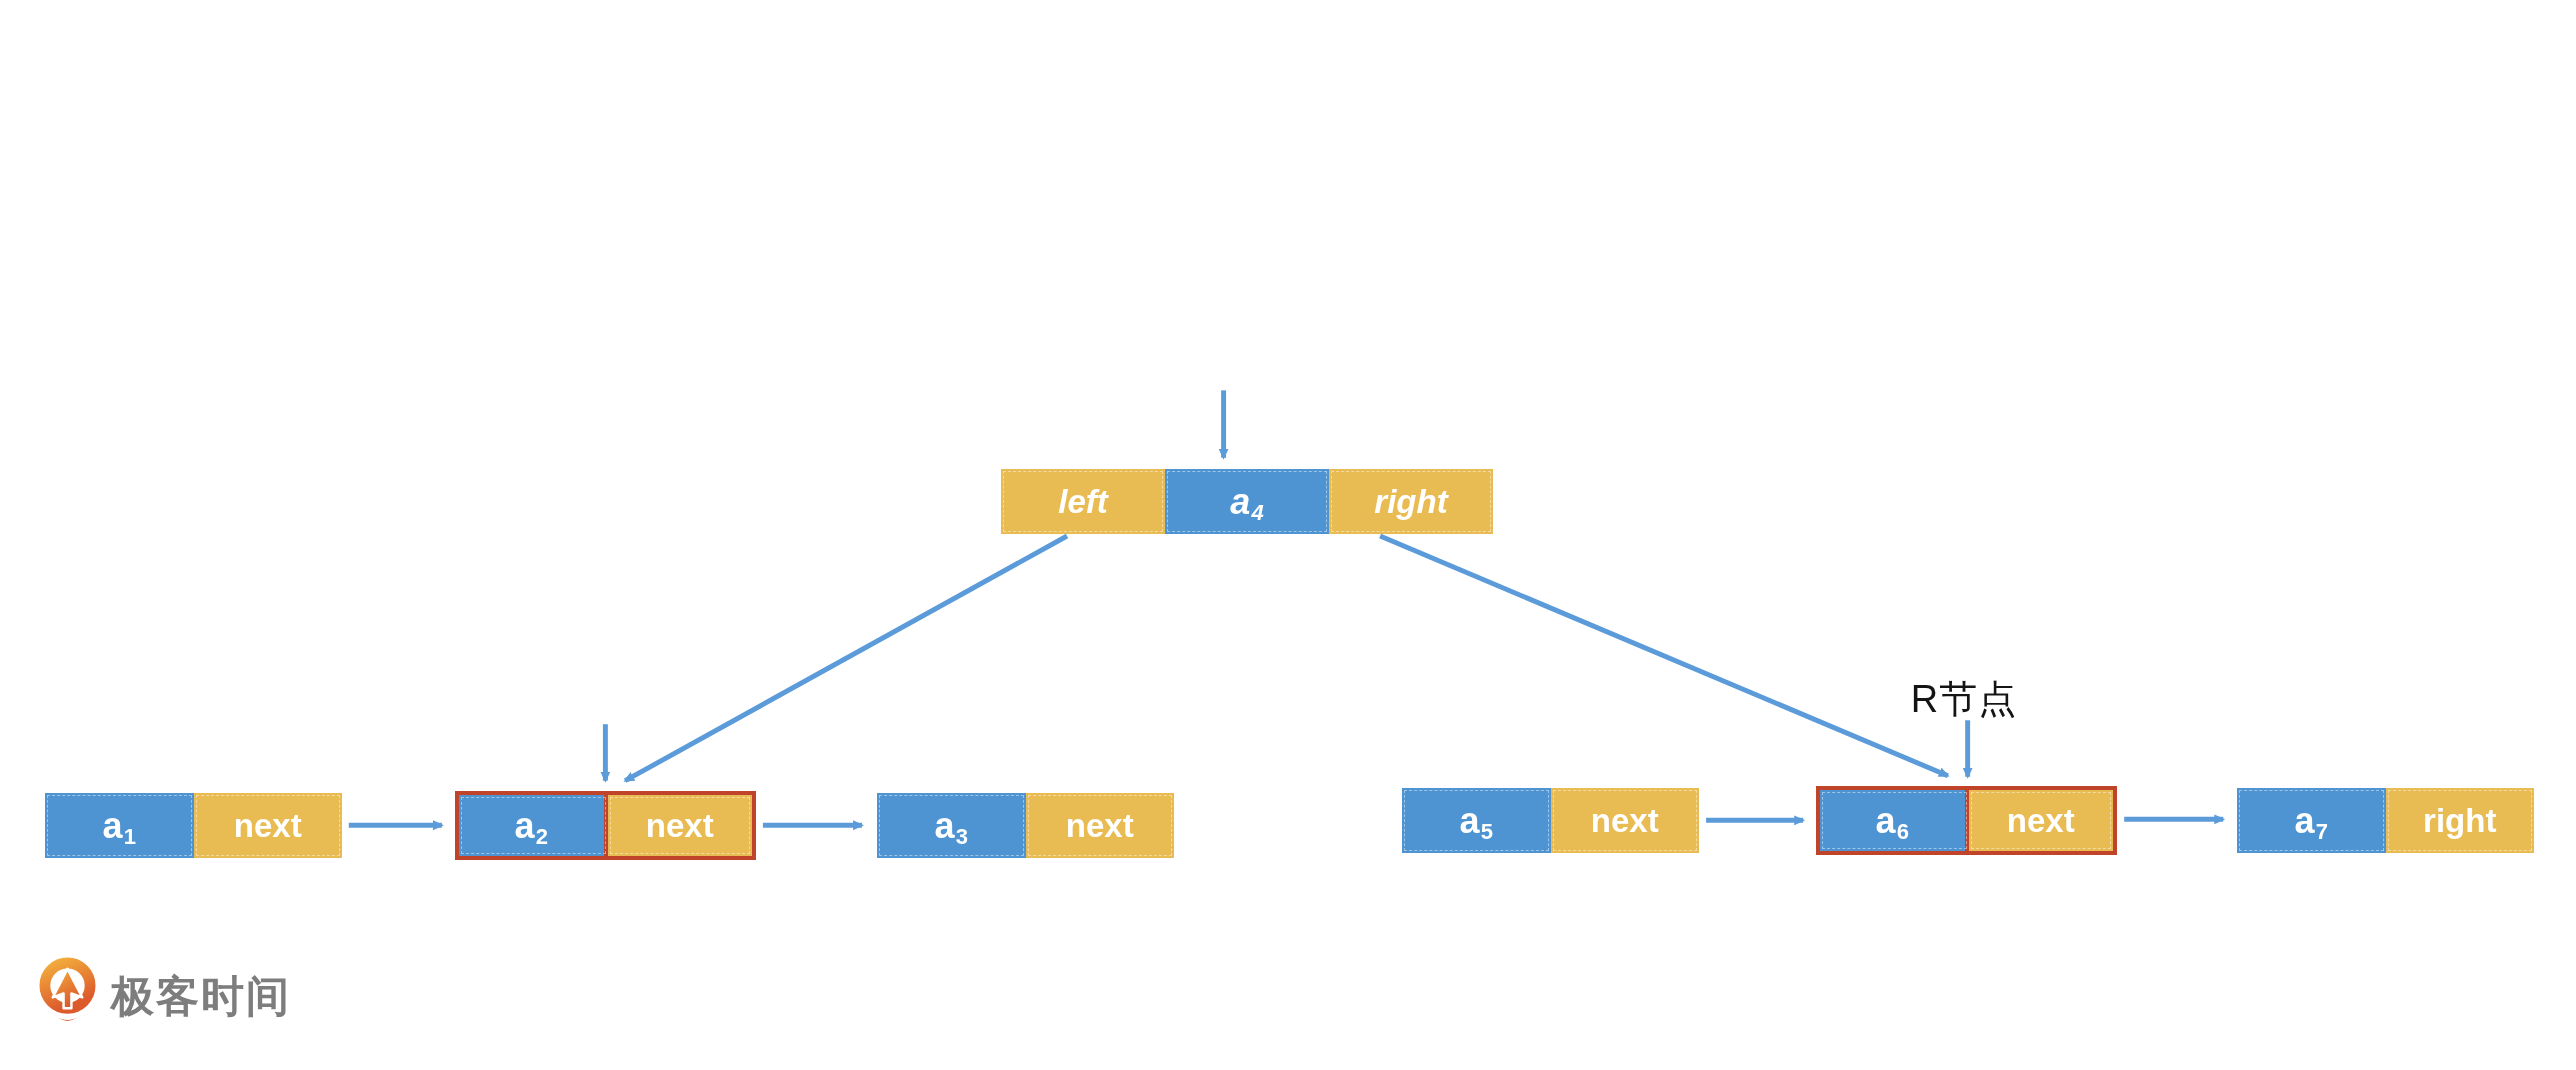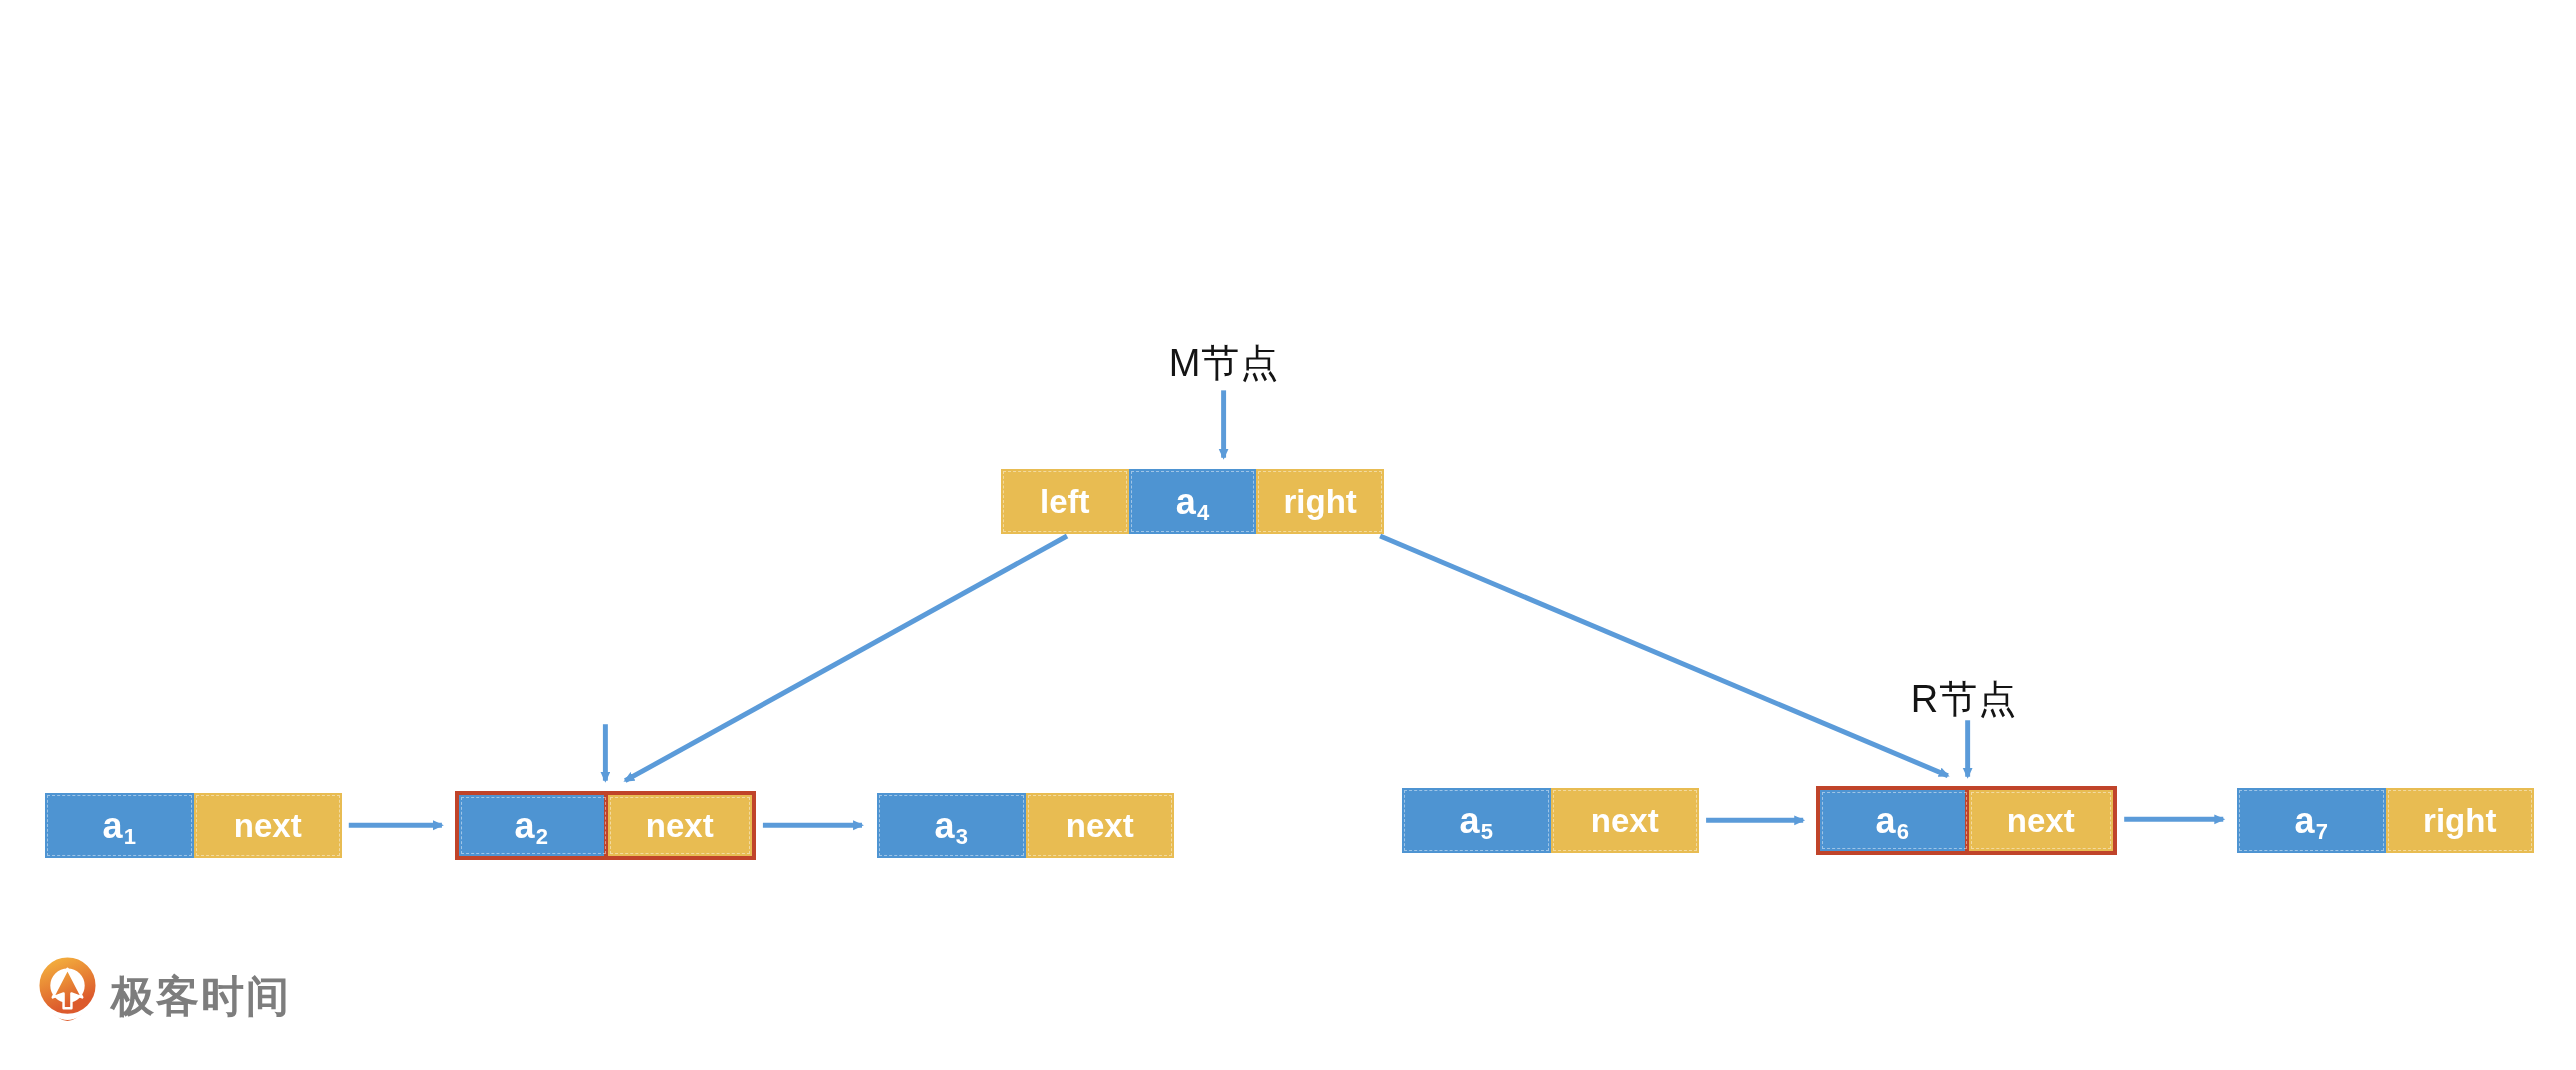--- a/index.html
+++ b/index.html
@@ -16,21 +16,21 @@
     color:#ffffff;font-weight:bold;font-size:33px;
     outline:1px dashed rgba(255,255,255,.45);outline-offset:-3px;
   }
   .cell.blue{background:#4E94D2;}
   .cell.yellow{background:#E8BC52;}
   .node.highlight{width:293px;height:61px;border:4px solid #C0442A;}
   .node.highlight .cell:first-child{border-right:4px solid #C0442A;}
   .val{display:flex;align-items:baseline;font-size:36px;}
   .val sub{font-size:22px;line-height:0;transform:translateY(6px);margin-left:1px;}
 
-  .tree-node{position:absolute;left:1001px;top:469px;width:383px;height:65px;display:flex;}
+  .tree-node{position:absolute;left:1001px;top:469px;width:492px;height:65px;display:flex;font-style:italic;}
   .tree-node .cell{flex:1;}
 
   
   .anno{
     position:absolute;width:238px;text-align:center;
     font-size:38px;color:#141414;letter-spacing:1px;
   }
 
   
   svg.overlay{position:absolute;left:0;top:0;pointer-events:none;z-index:5;}
@@ -40,21 +40,20 @@
   .logo svg{width:59px;height:69px;}
   .logo .logo-text{
     margin-left:14px;font-size:43px;font-weight:bold;color:#7D7D7D;letter-spacing:2px;
   }
 </style>
 </head>
 <body>
 
 <div class="canvas">
 
-  <div class="anno" style="left:1105px;top:338px;">M节点</div>
   <div class="anno" style="left:1845px;top:674px;">R节点</div>
 
   <div class="tree-node">
     <div class="cell yellow">left</div>
     <div class="cell blue">
       <span class="val">
         <span>a</span>
           <sub>4</sub>
       </span>
     </div>

